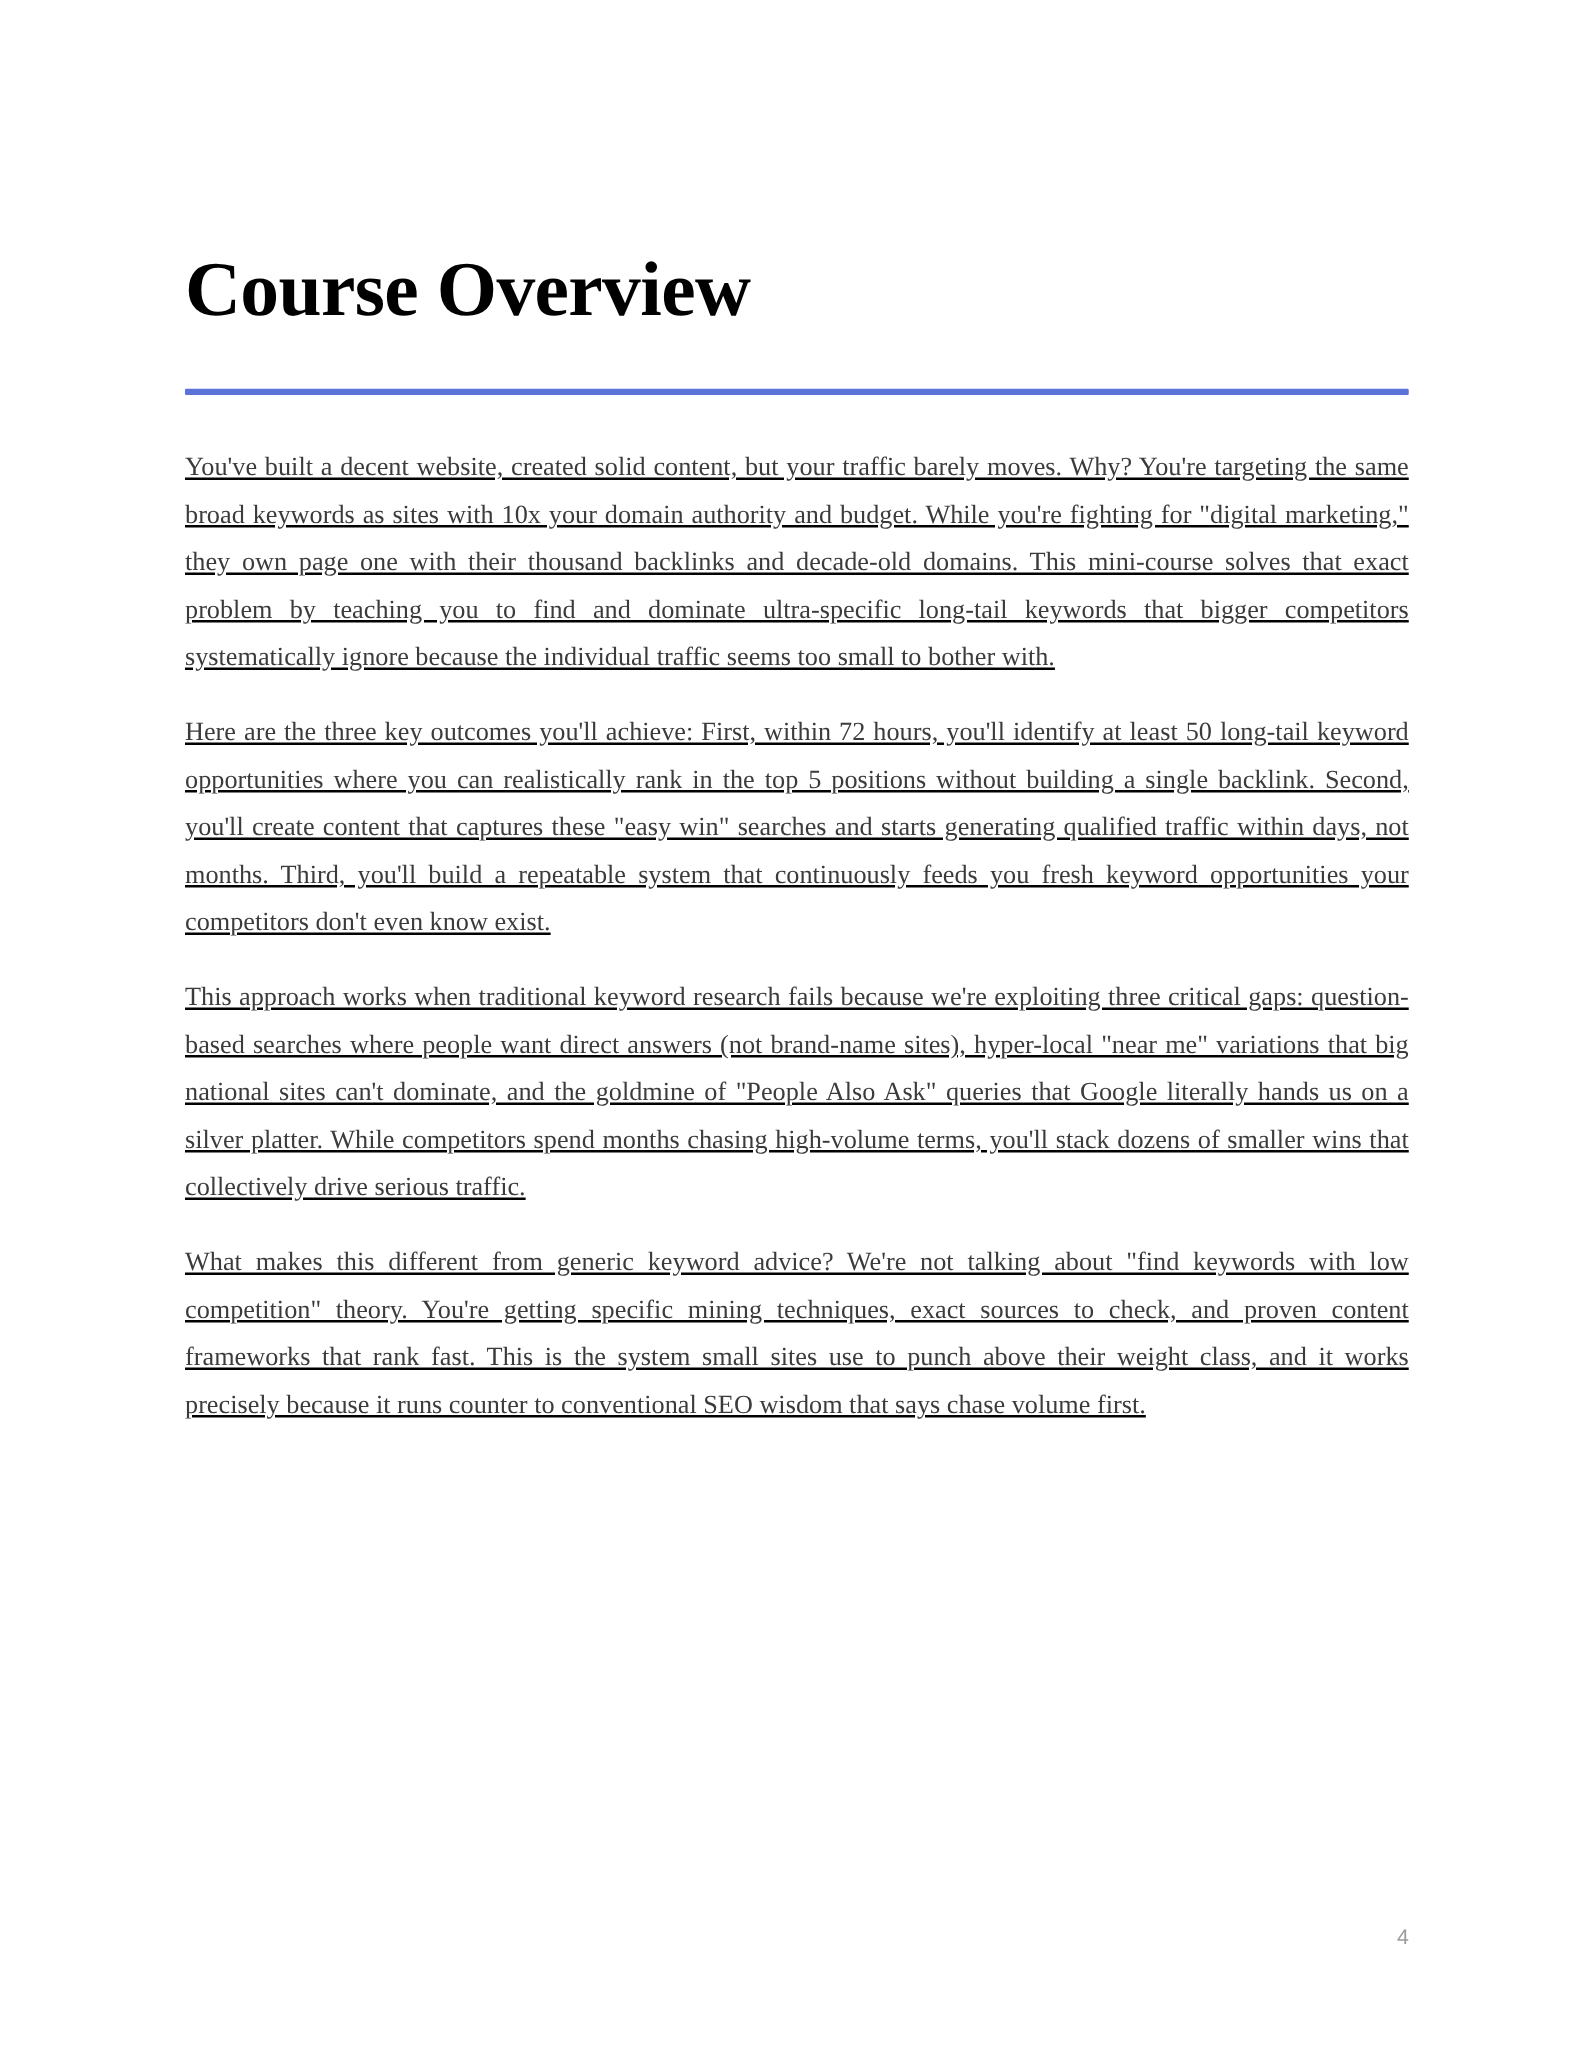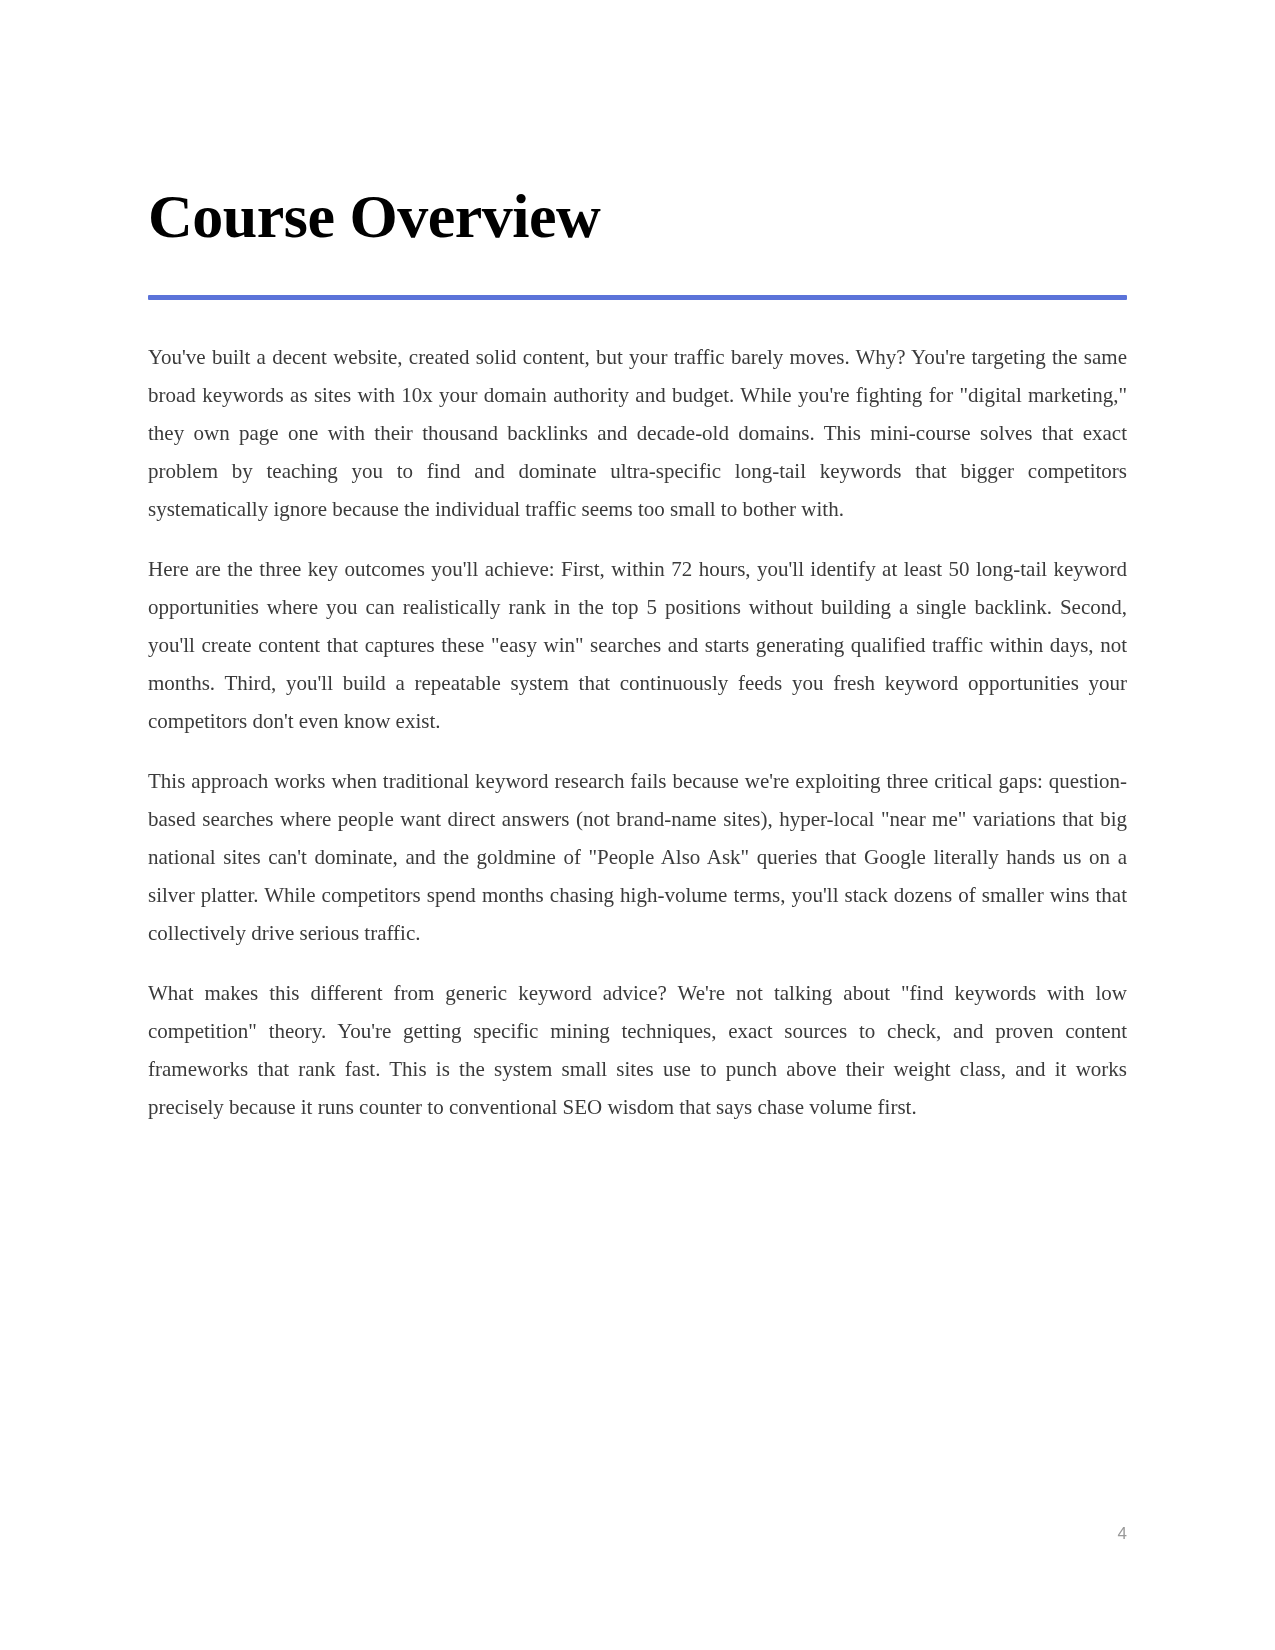--- a/index.html
+++ b/index.html
@@ -6,20 +6,21 @@
     margin: 0;
     padding: 0;
     background: #ffffff;
   }
   .page {
     position: relative;
     width: 1275px;
     height: 1578px;
     background: #ffffff;
     overflow: hidden;
+    margin-top: 16px;
   }
   .content {
     position: absolute;
     left: 148px;
     top: 0;
     width: 979px;
   }
   .title {
     font-family: "Liberation Serif", serif;
     font-weight: bold;
@@ -30,20 +31,21 @@
     letter-spacing: -0.5px;
   }
   .divider {
     height: 5px;
     background: var(--accent, #5b73d9);
     margin-top: 46px;
     border-radius: 1px;
   }
   .body-text {
     margin-top: 38px;
+    text-decoration: underline;
   }
   .body-text p {
     font-family: "Liberation Serif", serif;
     font-size: 21px;
     line-height: 38px;
     color: #3b3b3b;
     text-align: justify;
     margin: 0 0 22px 0;
   }
   .page-number {

